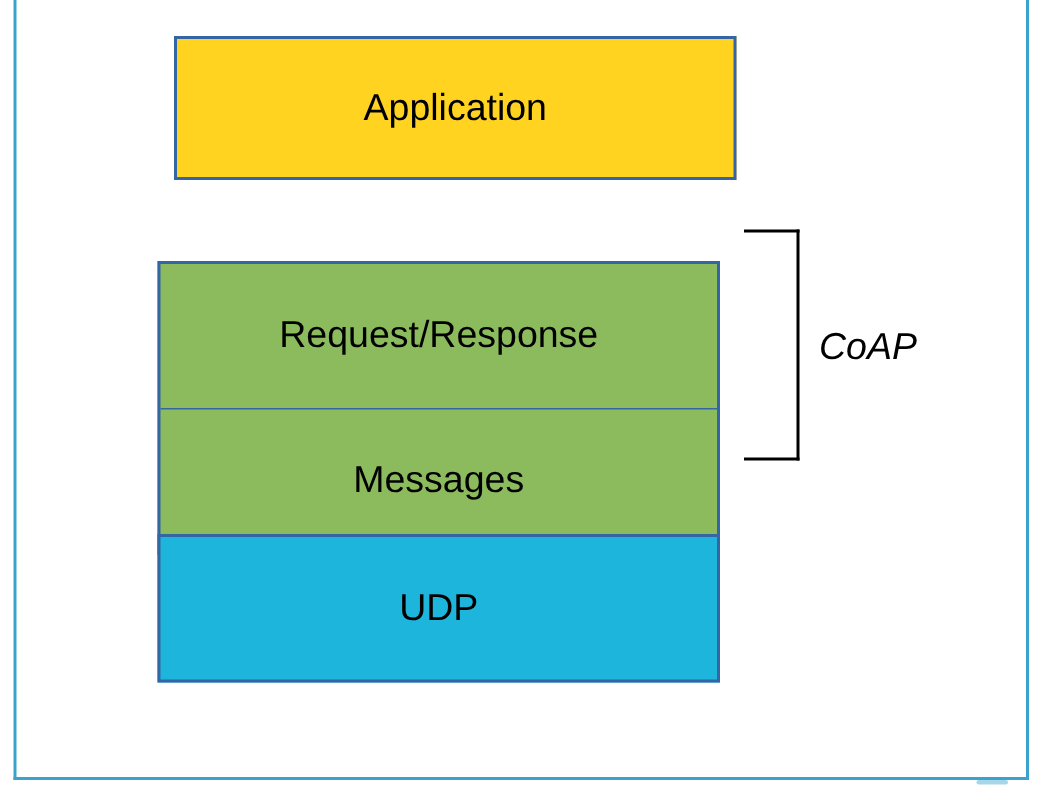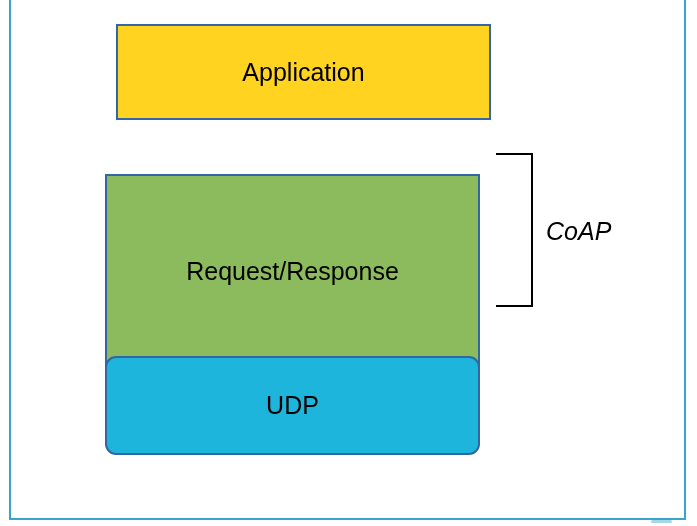--- a/index.html
+++ b/index.html
@@ -62,21 +62,20 @@
   }
   .coap-section.upper {
     border-bottom: 1.5px solid #3465A4;
   }
   .box-udp {
     left: 105px;
     top: 356px;
     width: 375px;
     height: 99px;
     background: #1DB5DB;
-    border-radius: 11px;
   }
   .bracket {
     position: absolute;
     left: 496px;
     top: 153px;
     width: 37px;
     height: 154px;
     box-sizing: border-box;
     border: 2px solid #000000;
     border-left: none;
@@ -106,20 +105,23 @@
 <div class="page-frame"></div>
 
 <div class="box box-application">
   <span>Application</span>
 </div>
 
 <div class="box box-coap">
   <div class="coap-section upper">
     <span>Request/Response</span>
   </div>
+  <div class="coap-section lower">
+    <span>Messages</span>
+  </div>
 </div>
 
 <div class="box box-udp">
   <span>UDP</span>
 </div>
 
 <div class="bracket"></div>
 
 <div class="coap-label">CoAP</div>
 

